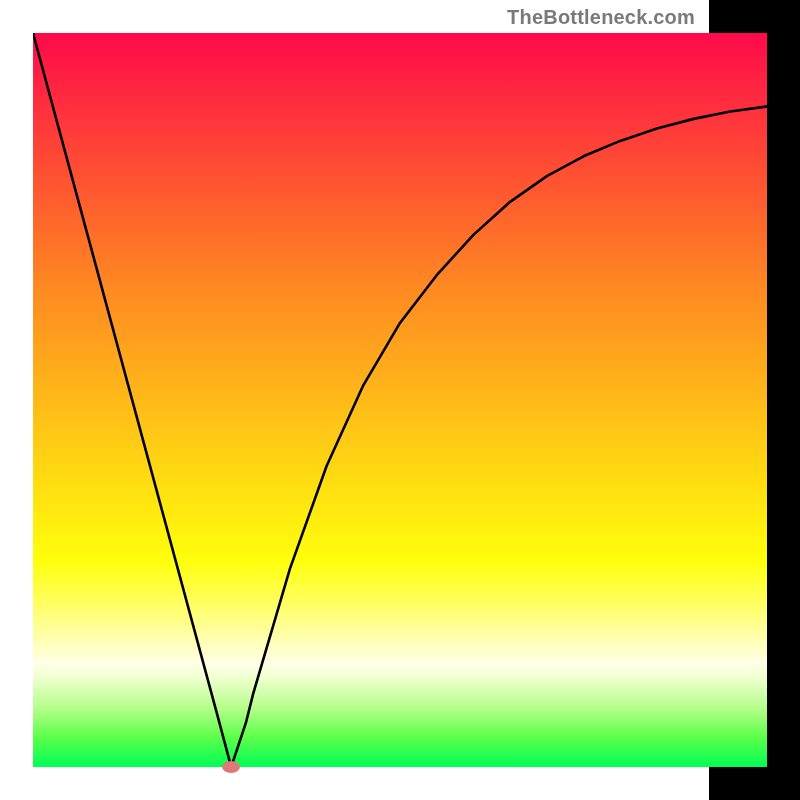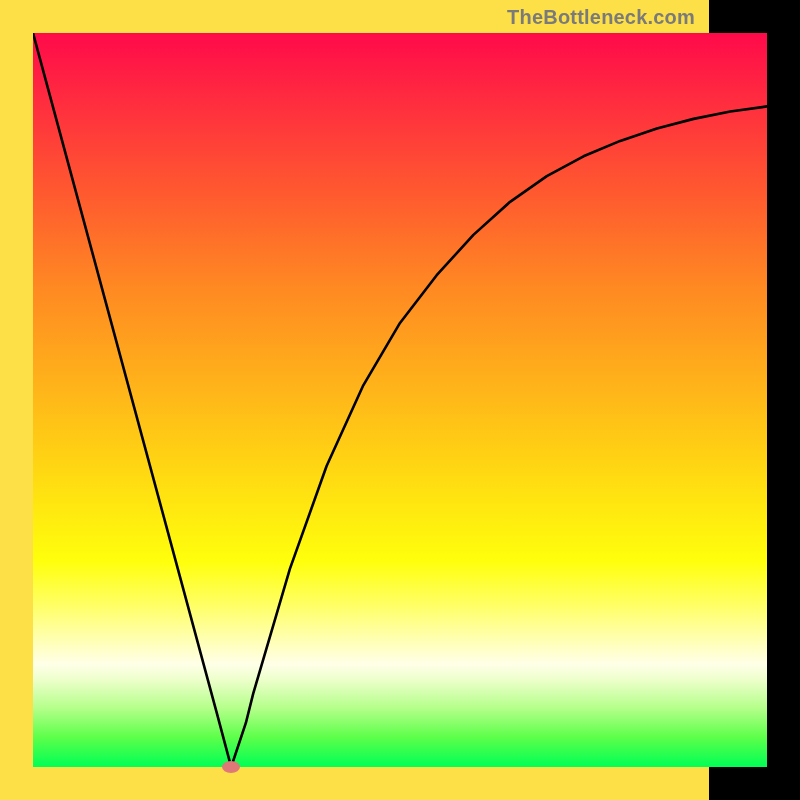--- a/index.html
+++ b/index.html
@@ -1,20 +1,20 @@
 <!DOCTYPE html>
 <html><head>
 <meta charset="utf-8">
 <style>
   * { margin: 0; padding: 0; box-sizing: border-box; }
   html, body { width: 800px; height: 800px; overflow: hidden; background: #000; }
   .frame {
     width: 709px;
     height: 800px;
-    background: #fde047;
+    background: #ffffff;
     position: relative;
   }
   .plot {
     position: absolute;
     left: 33px;
     top: 33px;
     width: 734px;
     height: 734px;
     background: linear-gradient(to bottom,
       #ff0a4a 0%,

